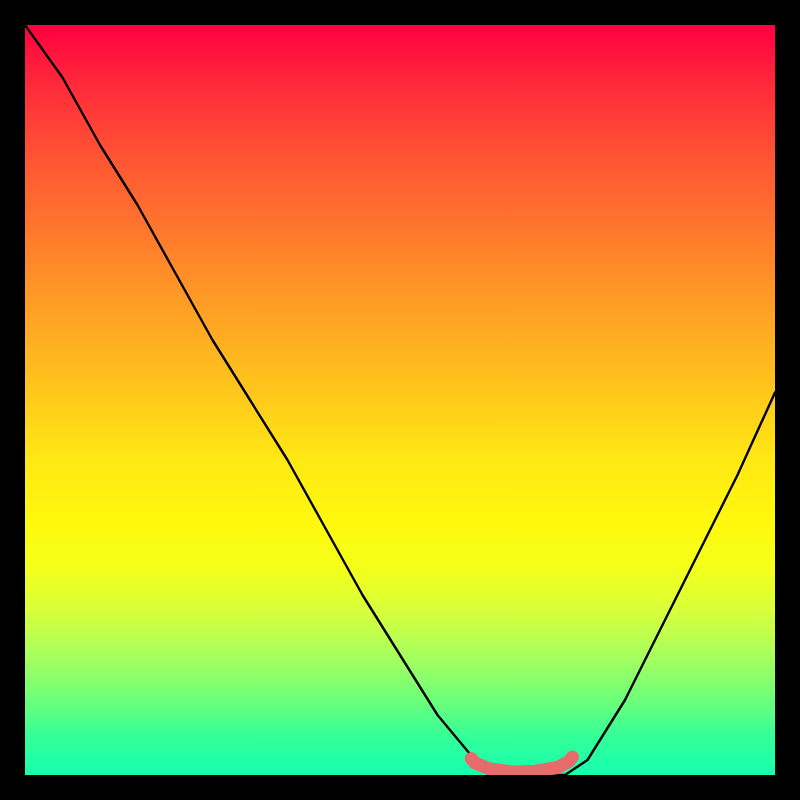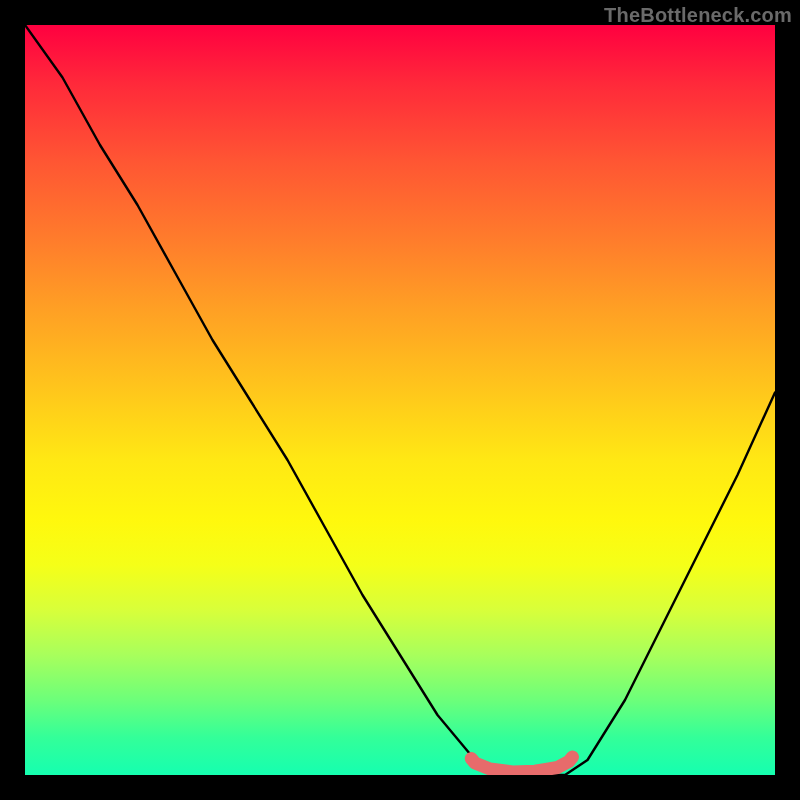--- a/index.html
+++ b/index.html
@@ -56,21 +56,20 @@
     inset: 0;
     width: 100%;
     height: 100%;
     pointer-events: none;
   }
 </style>
 </head>
 <body>
 
 <div class="stage">
-  <div class="watermark">TheBottleneck.com</div>
 
   <div class="plot-area">
     <svg class="curve" viewBox="0 0 750 750" preserveAspectRatio="none">
       <path fill="none" stroke-width="2.4" stroke-linejoin="round" stroke-linecap="round" d="M0.00 0.00 L37.50 52.50 L75.00 120.00 L112.50 180.00 L150.00 247.50 L187.50 315.00 L225.00 375.00 L262.50 435.00 L300.00 502.50 L337.50 570.00 L375.00 630.00 L412.50 690.00 L450.00 735.00 L472.50 750.00 L502.50 750.00 L540.00 750.00 L562.50 735.00 L600.00 675.00 L637.50 600.00 L675.00 525.00 L712.50 450.00 L750.00 367.50" stroke="#000000"></path>
       <path fill="none" stroke-width="13" stroke-linejoin="round" stroke-linecap="round" d="M446.25 733.50 L450.00 738.00 L465.00 744.00 L487.50 747.00 L510.00 746.25 L532.50 742.50 L543.75 736.50 L547.50 732.00" stroke="#e76b6b"></path>
     </svg>
   </div>
 </div>
 
 </body></html>

